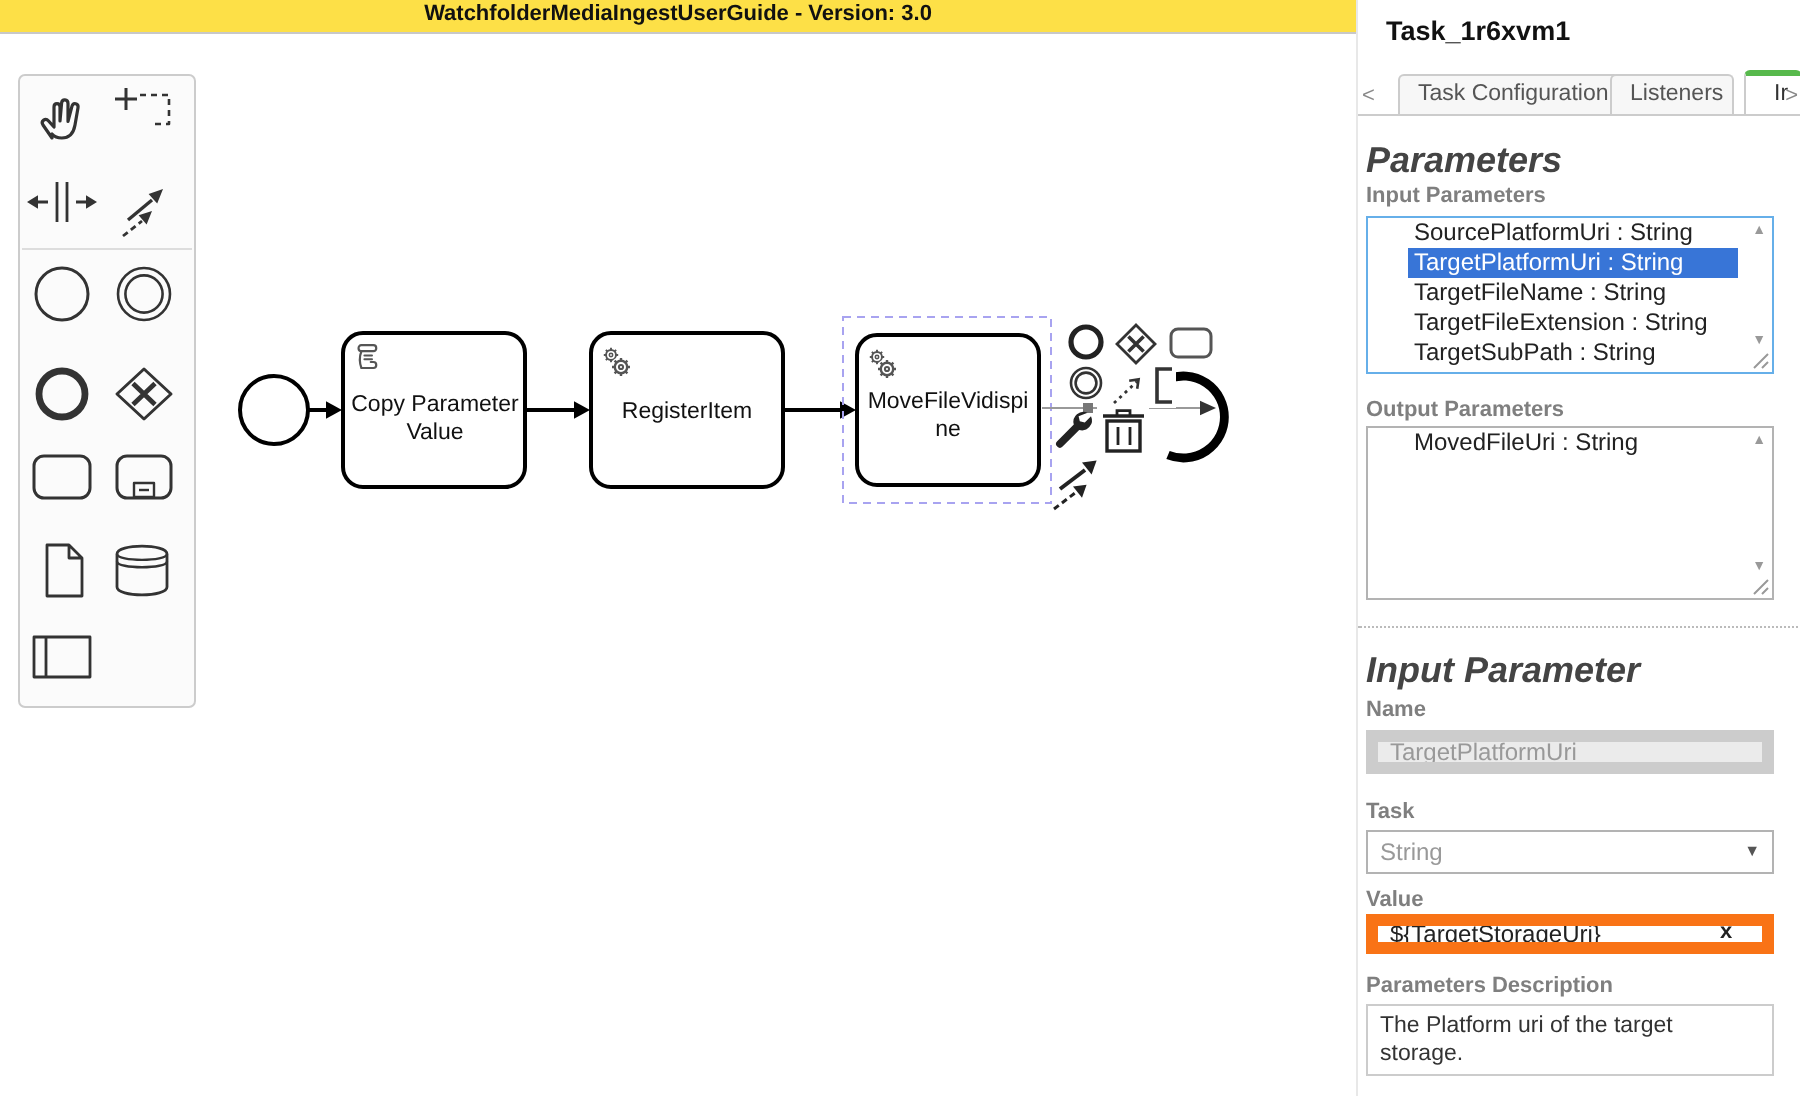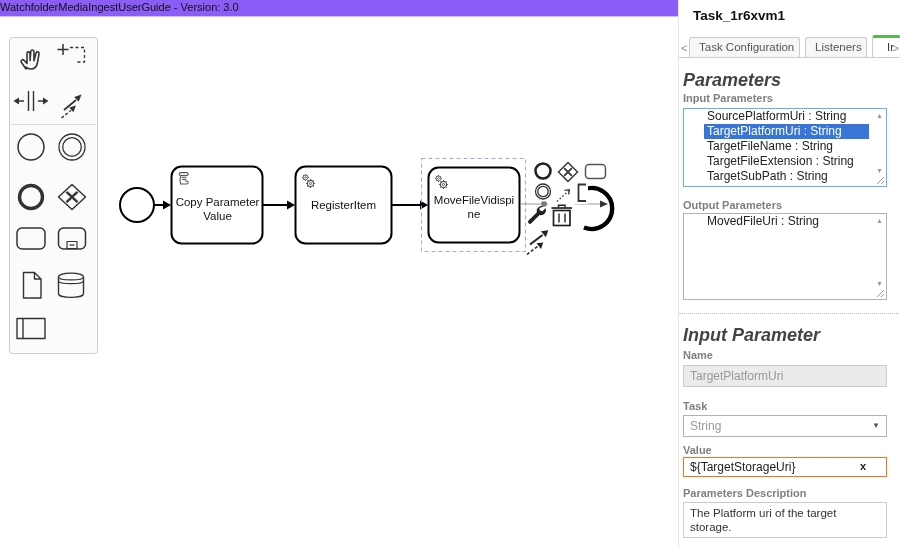--- a/index.html
+++ b/index.html
@@ -1,20 +1,20 @@
 <!DOCTYPE html>
 <html><head>
 <meta charset="utf-8">
 <style>
   html,body{margin:0;padding:0;background:#fff;}
   .stage{position:relative;width:900px;height:548px;overflow:hidden;background:#fff;
          font-family:"Liberation Sans",sans-serif;}
   
-  .topbar{position:absolute;left:0;top:0;width:678px;height:16px;background:#8b5cf6;
-          border-bottom:1px solid #c8c8c8;text-align:left;font-size:11px;font-weight:normal;
+  .topbar{position:absolute;left:0;top:0;width:678px;height:16px;background:#fde047;
+          border-bottom:1px solid #c8c8c8;text-align:center;font-size:11px;font-weight:bold;
           line-height:15px;color:#111;z-index:5;}
   
   .canvas-svg{position:absolute;left:0;top:0;}
   .palette-box{fill:#fbfbfb;stroke:#ccc;}
   .pico{stroke:#333;fill:none;stroke-linejoin:round;}
   .shape{stroke:#000;stroke-width:2;fill:#fff;}
   .tasklabel{font-family:"Liberation Sans",sans-serif;font-size:11.5px;fill:#111;text-anchor:middle;}
   
   .panel{position:absolute;left:678px;top:0;width:222px;height:548px;background:#fff;
          border-left:1px solid #e8e8e8;box-sizing:border-box;}
@@ -31,21 +31,21 @@
   .listbox{position:absolute;left:4px;width:202px;background:#fff;border:1px solid #b3b3b3;
            box-sizing:content-box;overflow:hidden;}
   .listbox.focused{border-color:#66afe9;}
   .lrow{height:15px;line-height:15px;font-size:12px;color:#222;padding-left:3px;margin-right:17px;
         white-space:nowrap;overflow:hidden;margin-left:20px;}
   .lrow.sel{background:#3875d7;color:#fff;}
   .sb-up{position:absolute;right:3px;top:3px;font-size:7px;color:#999;}
   .sb-down{position:absolute;right:3px;bottom:12px;font-size:7px;color:#999;}
   .grip{position:absolute;right:1px;bottom:1px;}
   .dotted-sep{position:absolute;left:0;width:222px;border-top:1px dotted #bbb;}
-  .tinput{position:absolute;left:4px;width:204px;height:22px;border:1px solid #f97316;
+  .tinput{position:absolute;left:4px;width:204px;height:22px;border:6px solid #f97316;
           font-family:"Liberation Sans",sans-serif;font-size:12px;padding:0 6px;box-sizing:border-box;
           color:#222;background:#fff;}
   .tinput.disabled{background:#ebebeb;border-color:#ccc;color:#999;}
   .selectbox{position:absolute;left:4px;width:204px;height:22px;border:1px solid #b3b3b3;
              box-sizing:border-box;font-size:12px;color:#999;line-height:20px;padding:0 6px;
              background:#fff;}
   .selectbox .caret{float:right;font-size:8px;color:#555;line-height:20px;}
   .clear-x{position:absolute;font-size:11px;font-weight:bold;color:#222;cursor:pointer;}
   .tarea{position:absolute;left:4px;width:204px;border:1px solid #ccc;resize:none;
          font-family:"Liberation Sans",sans-serif;font-size:11.5px;color:#333;padding:3px 6px;
@@ -226,21 +226,21 @@
         </g>
       </g>
     </g>
   </svg>
 
   <div class="panel">
     <div class="panel-title">Task_1r6xvm1</div>
 
     <div class="tabbar">
       <span class="tab-scroll" style="left:2px;">&lt;</span>
-      <div class="tab" style="left:10px;width:111px;">
+      <div class="tab" style="left:20px;width:111px;">
         <span>Task Configuration</span>
       </div>
       <div class="tab" style="left:126px;width:62px;">
         <span>Listeners</span>
       </div>
       <div class="tab active" style="left:193px;width:29px;padding-left:14px;">
         <span>Ir</span>
       </div>
       <span class="tab-scroll" style="right:2px;">&gt;</span>
     </div>

